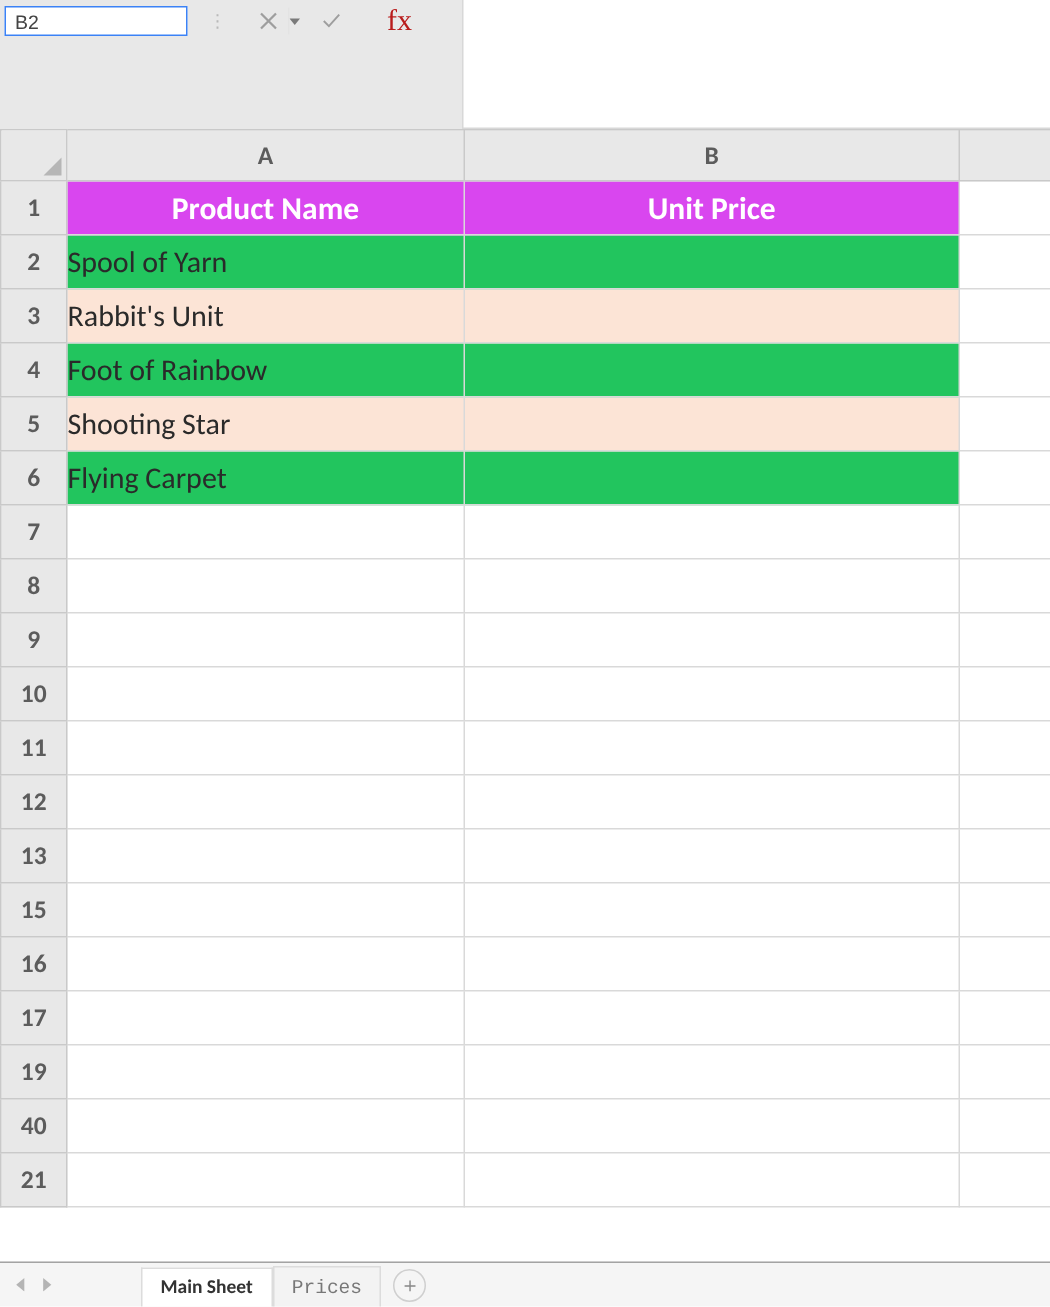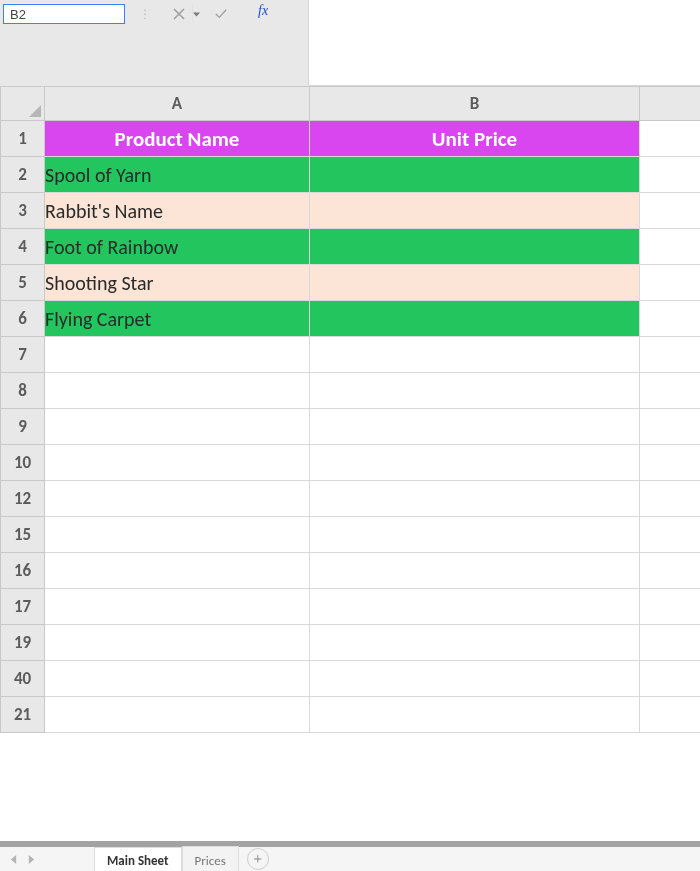--- a/index.html
+++ b/index.html
@@ -26,46 +26,46 @@
     background:#fff;border:1px solid #3b82f6;
     display:flex;
   }
   .nb input{flex:1;border:0;outline:0;font-size:13px;padding:0 6px;color:#444;background:transparent;}
   .nb .dd{width:16px;border-left:1px solid #e3e3e3;display:flex;align-items:center;justify-content:center;}
   .nb .dd svg{width:7px;height:5px;fill:#7a7a7a;}
   .dots{position:absolute;left:140px;top:4px;width:10px;height:20px;display:flex;align-items:center;justify-content:center;color:#b9b9b9;font-size:12px;}
   .fbtn{position:absolute;top:4px;width:26px;height:20px;display:flex;align-items:center;justify-content:center;}
   .fbtn svg{width:12px;height:12px;stroke:#9e9e9e;fill:none;stroke-width:1.5;}
   .fbtn.cx{left:166px;} .fbtn.ok{left:208px;}
-  .fx{position:absolute;left:258px;top:3px;font-style:italic;font-family:"Times New Roman",serif;color:#1d4ed8;font-size:14px;}
+  .fx{position:absolute;left:258px;top:3px;font-family:"Times New Roman",serif;color:#b91c1c;font-size:20px;}
   .fa{position:absolute;left:308px;top:0;right:0;height:86px;background:#fff;border-left:1px solid #d8d8d8;border-bottom:1px solid #d8d8d8;}
   .fa textarea{width:100%;height:100%;border:0;outline:0;resize:none;padding:5px 6px;font-size:13px;background:transparent;}
 
   
   .gridwrap{position:relative;flex:1;overflow:hidden;background:#fff;}
   table.grid{border-collapse:collapse;table-layout:fixed;width:700px;}
   .grid td,.grid th{border:1px solid #d9d9d9;height:36px;padding:0;margin:0;}
   .grid .corner{width:44px;height:34px;background:#e8e8e8;border:1px solid #c9c9c9;position:relative;}
   .corner-tri{position:absolute;right:3px;bottom:3px;width:0;height:0;border-left:12px solid transparent;border-bottom:12px solid #b6b6b6;}
   .grid .colh{background:#e8e8e8;text-align:center;color:#5c5c5c;font-size:17px;height:34px;border-color:#c9c9c9;}
   .grid .rowh{background:#e8e8e8;text-align:center;color:#5c5c5c;font-size:17px;width:44px;border-color:#c9c9c9;}
   .colA{width:265px;} .colB{width:330px;} .colC{width:61px;}
   .cell{padding:0 6px;font-size:20px;color:#2a2a2a;text-align:left;vertical-align:middle;}
   .hdr-cell{background:#d946ef;color:#fff;font-weight:700;text-align:center;font-size:21px;}
   .band1{background:#22c55e;} .band2{background:#fce4d6;}
   
   .grid td.empty{background:#fff;}
 
   
-  .tabs{height:30px;background:#f5f5f5;border-top:6px solid #a3a3a3;display:flex;align-items:center;padding:0 4px;gap:0;font-size:13px;color:#6a6a6a;position:relative;}
+  .tabs{height:30px;background:#f5f5f5;border-top:1px solid #a3a3a3;display:flex;align-items:center;padding:0 4px;gap:0;font-size:13px;color:#6a6a6a;position:relative;}
   .nav-ar{width:18px;height:18px;display:flex;align-items:center;justify-content:center;}
   .nav-ar svg{width:7px;height:9px;fill:#b4b4b4;}
   .tab{height:28px;display:flex;align-items:center;padding:0 12px;border:1px solid #dcdcdc;border-bottom:none;background:#fdfdfd;margin-top:2px;}
   .tab.active{background:#ffffff;border-bottom:2px solid #ffffff;font-weight:600;color:#333;position:relative;top:1px;}
-  .tab.inactive{background:#f3f3f3;color:#777;}
+  .tab.inactive{background:#f3f3f3;color:#777;font-family:Liberation Mono, monospace;}
   .add-sheet{width:22px;height:22px;border:1px solid #cfcfcf;border-radius:11px;display:flex;align-items:center;justify-content:center;margin-left:8px;color:#888;font-size:14px;}
   .tabs .spacer{margin-left:54px;}
 </style>
 </head>
 <body>
 
 <div class="shell">
 
   <div class="bar1">
     <div class="nb">
@@ -117,21 +117,21 @@
         <td class="cell empty"></td>
       </tr>
       <tr>
         <th class="rowh">2</th>
         <td class="cell band1">Spool of Yarn</td>
         <td class="cell band1"></td>
         <td class="cell empty"></td>
       </tr>
       <tr>
         <th class="rowh">3</th>
-        <td class="cell band2">Rabbit's Name</td>
+        <td class="cell band2">Rabbit's Unit</td>
         <td class="cell band2"></td>
         <td class="cell empty"></td>
       </tr>
       <tr>
         <th class="rowh">4</th>
         <td class="cell band1">Foot of Rainbow</td>
         <td class="cell band1"></td>
         <td class="cell empty"></td>
       </tr>
       <tr>
@@ -164,21 +164,33 @@
             <td class="cell empty"></td>
             <td class="cell empty"></td>
           </tr>
       <tr>
             <th class="rowh">10</th>
             <td class="cell empty"></td>
             <td class="cell empty"></td>
             <td class="cell empty"></td>
           </tr>
       <tr>
+            <th class="rowh">11</th>
+            <td class="cell empty"></td>
+            <td class="cell empty"></td>
+            <td class="cell empty"></td>
+          </tr>
+      <tr>
             <th class="rowh">12</th>
+            <td class="cell empty"></td>
+            <td class="cell empty"></td>
+            <td class="cell empty"></td>
+          </tr>
+      <tr>
+            <th class="rowh">13</th>
             <td class="cell empty"></td>
             <td class="cell empty"></td>
             <td class="cell empty"></td>
           </tr>
       <tr>
             <th class="rowh">15</th>
             <td class="cell empty"></td>
             <td class="cell empty"></td>
             <td class="cell empty"></td>
           </tr>

